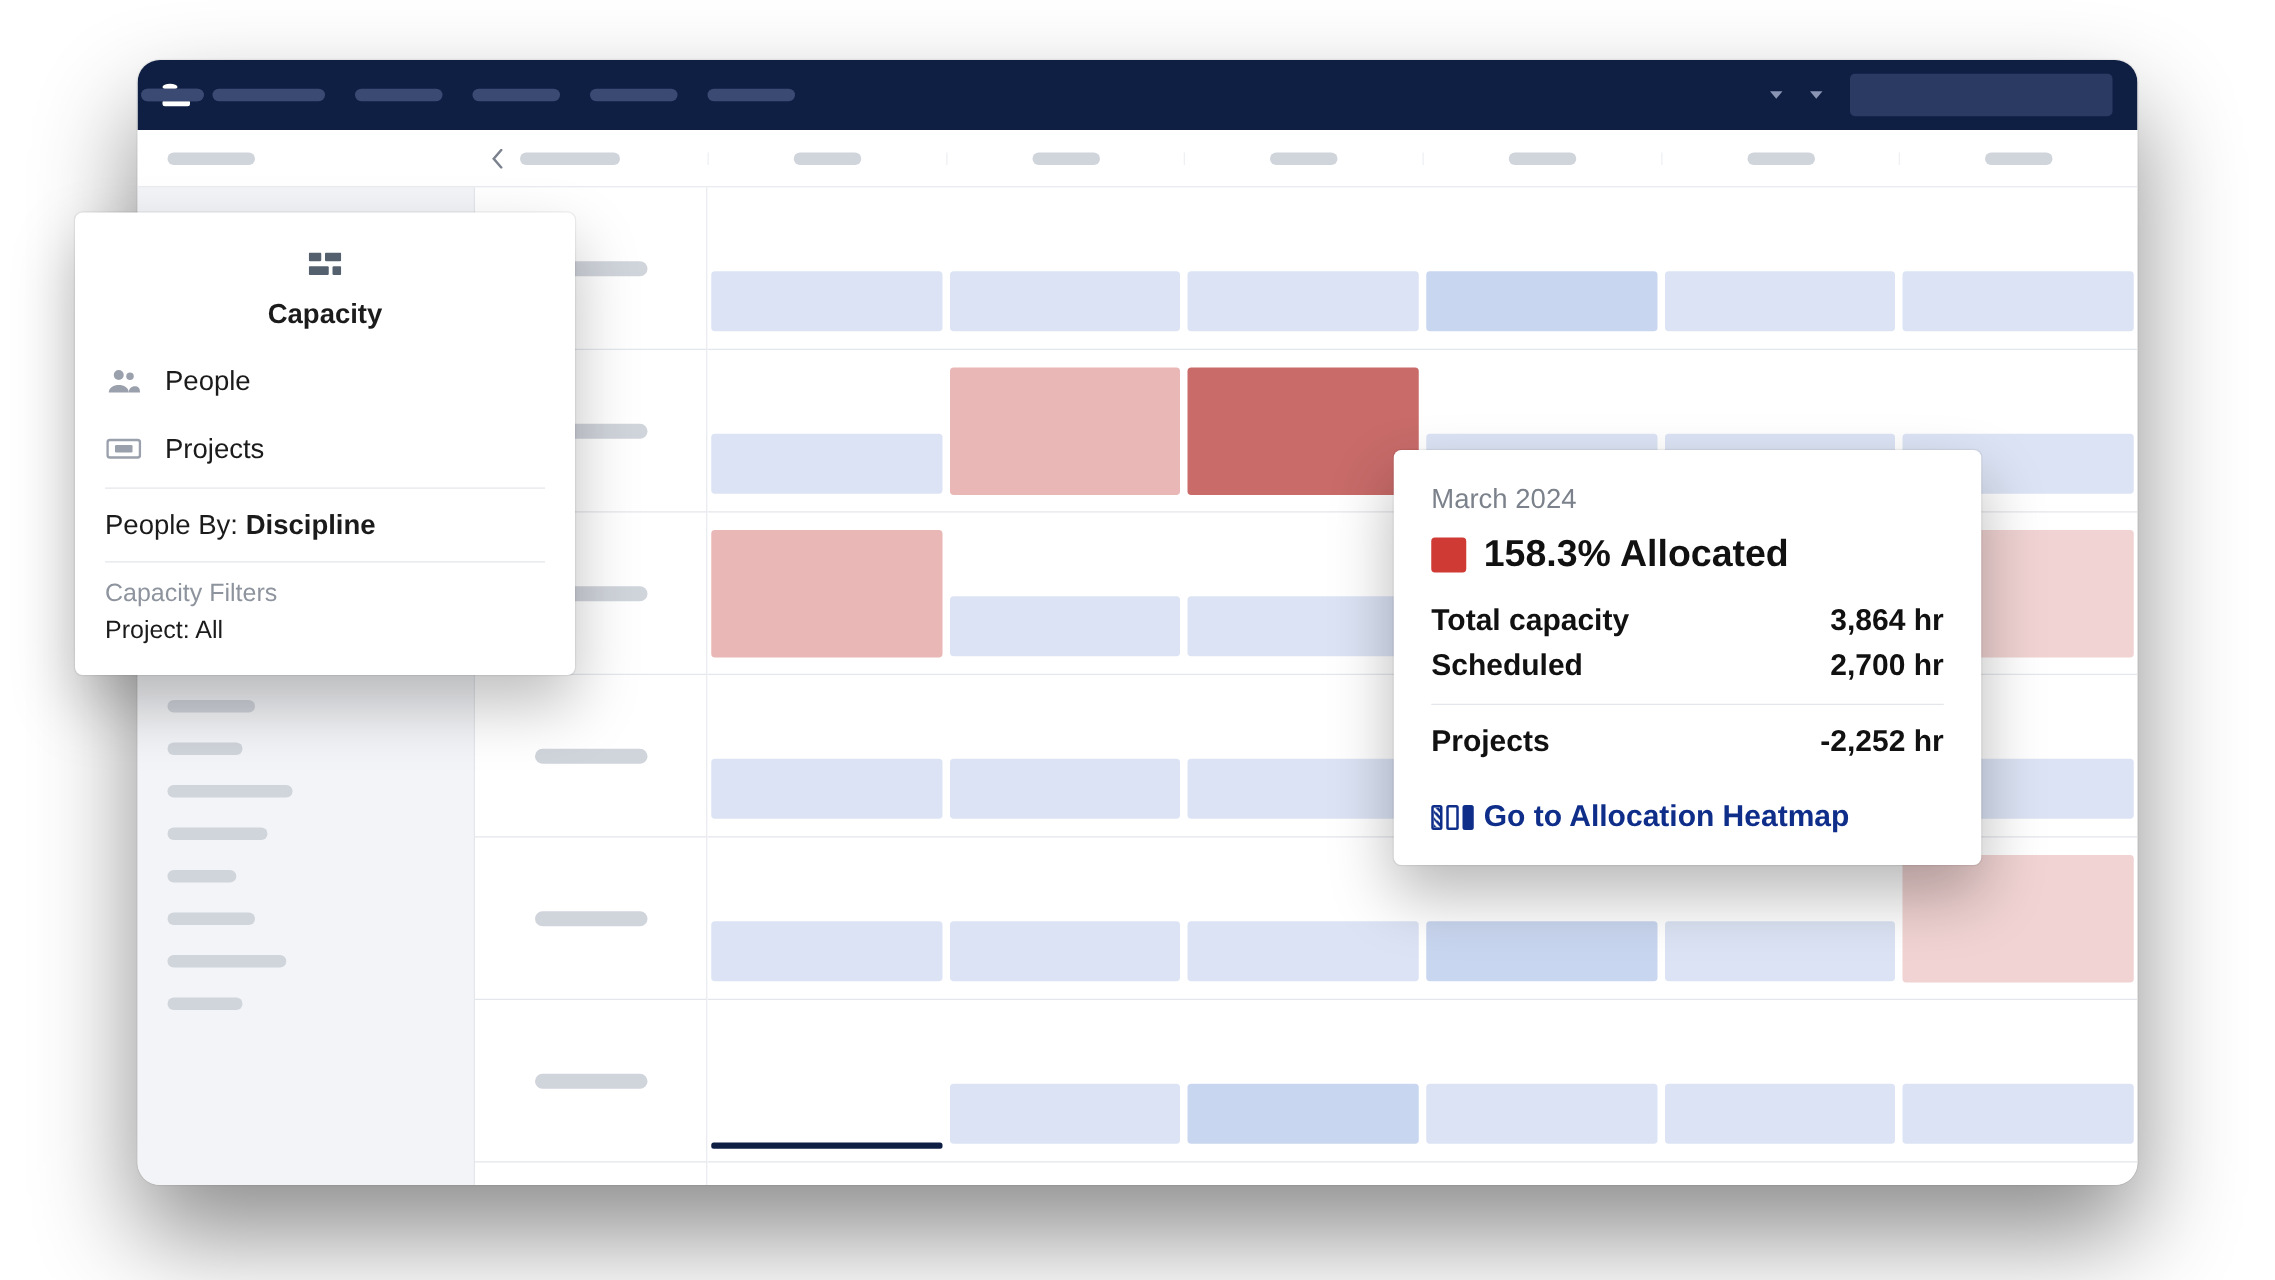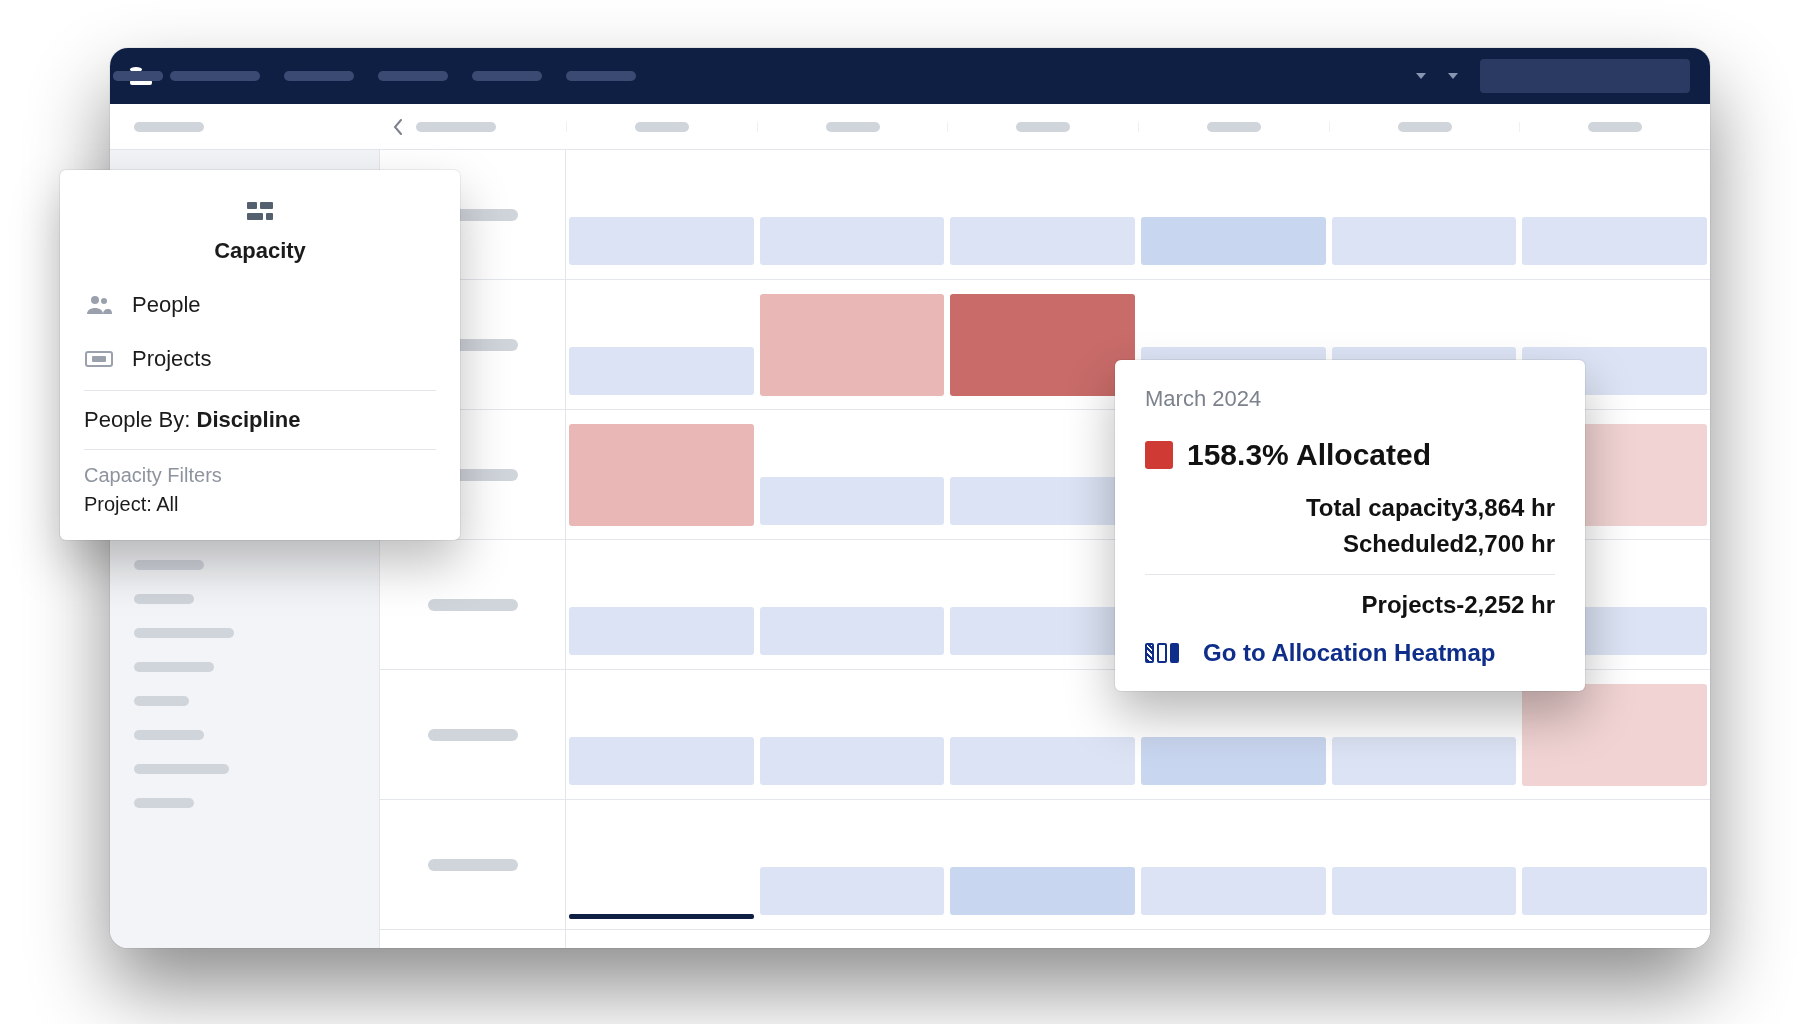--- a/index.html
+++ b/index.html
@@ -177,38 +177,38 @@
   .tip{
     position:absolute;
     left:1115px; top:360px;
     width:470px;
     background:#fff;
     border-radius:6px;
     box-shadow:0 24px 50px rgba(0,0,0,.28), 0 0 0 1px rgba(0,0,0,.06);
     padding:26px 30px 24px 30px;
     z-index:25;
   }
-  .tip .month{ color:#7c828c; font-size:22px; margin-bottom:26px; }
+  .tip .month{ color:#7c828c; font-size:22px; margin-bottom:15px; }
   .tip .headline{
     display:flex; align-items:center; gap:14px;
     font-size:30px; font-weight:800; color:#111;
     margin-bottom:18px;
   }
   .tip .swatch{
     width:28px; height:28px; background:#cf3a35; border-radius:3px; flex:none;
   }
   .tip .line{
-    display:flex; justify-content:flex-end;
+    display:flex; justify-content:space-between;
     font-size:24px; font-weight:700; color:#111;
     padding:4px 0;
   }
   .tip hr{ border:none; border-top:1px solid #e3e6eb; margin:12px 0; }
   .tip .link{
-    display:flex; align-items:center; gap:24px;
-    margin-top:16px;
+    display:flex; align-items:center; gap:8px;
+    margin-top:28px;
     color:#0f2e8a; font-size:24px; font-weight:800;
     cursor:pointer;
   }
   .tip .link .hm-ic{
     width:34px; height:20px; display:flex; gap:3px;
   }
   .tip .link .hm-ic span{
     flex:1; border:2px solid #0f2e8a; border-radius:2px;
   }
   .tip .link .hm-ic span:first-child{

